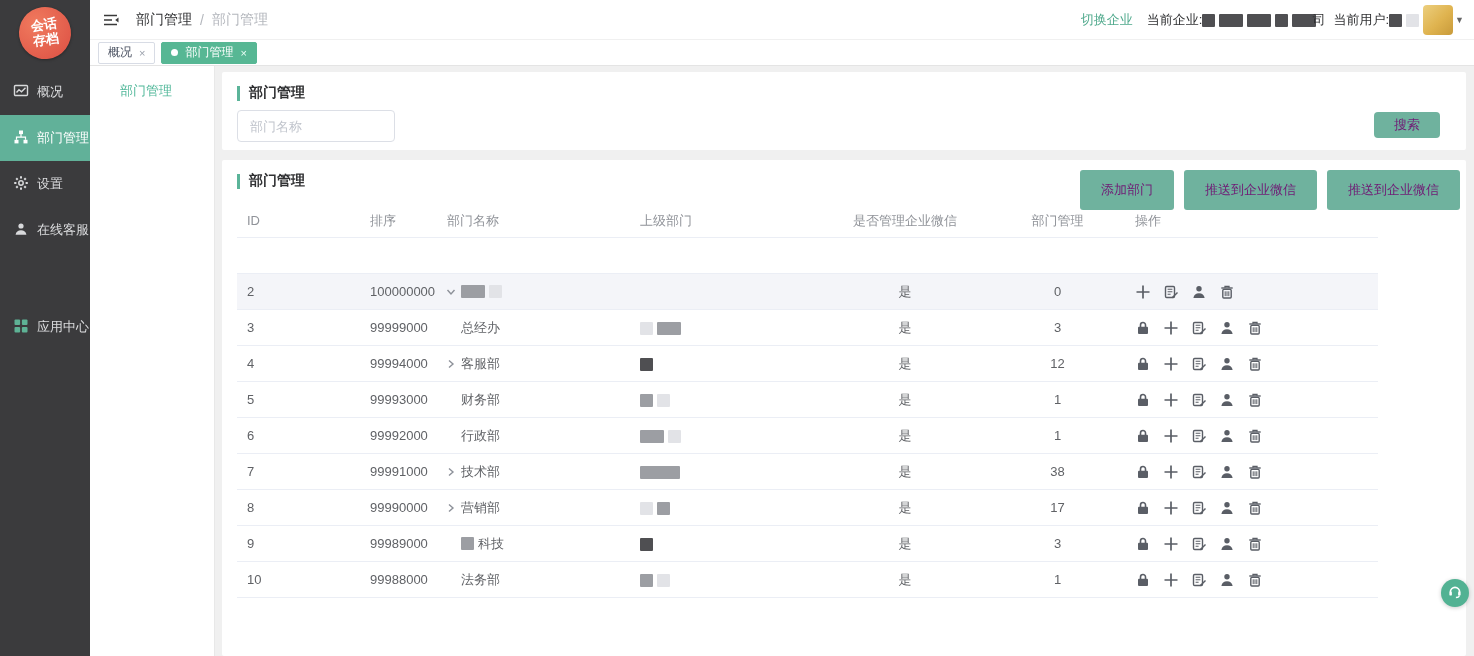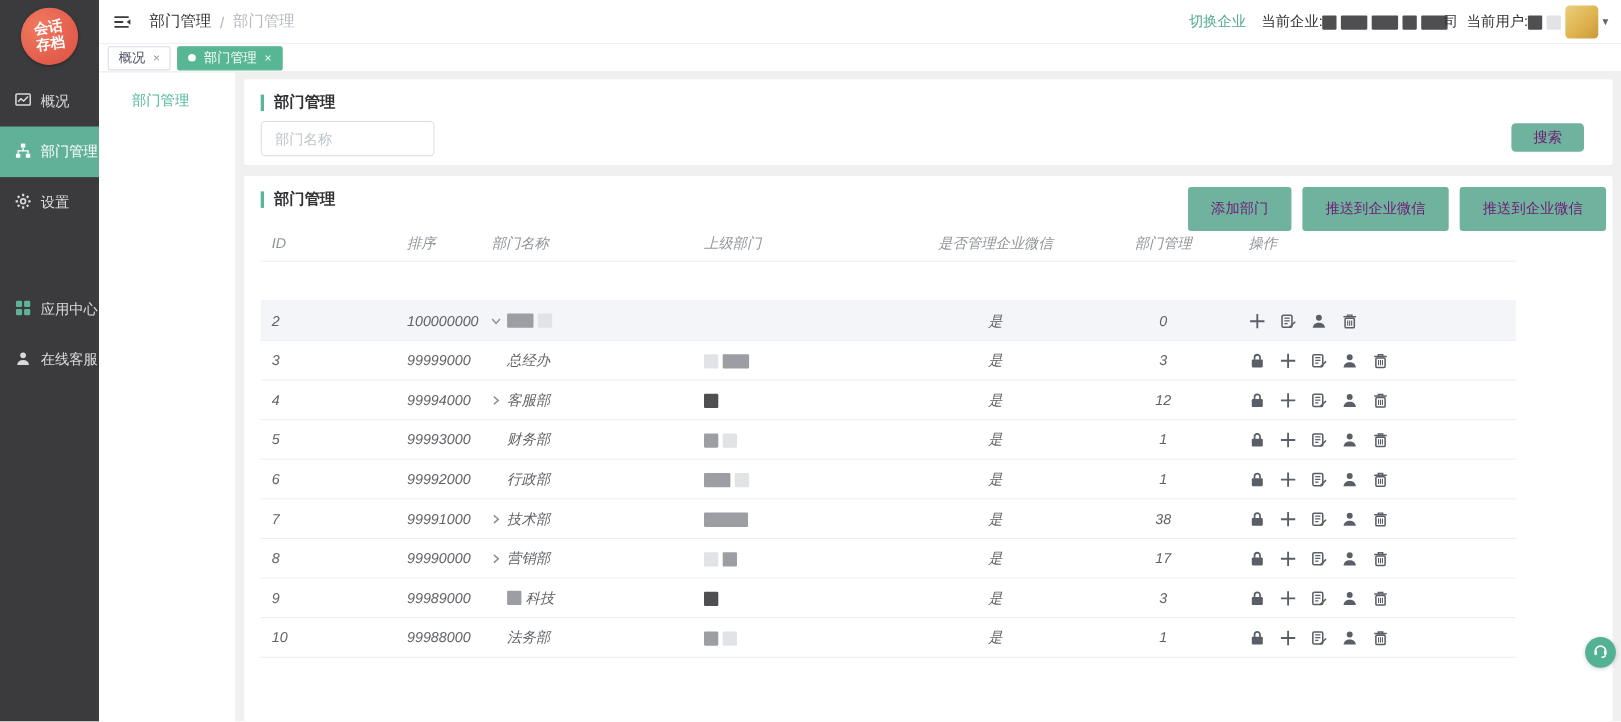--- a/index.html
+++ b/index.html
@@ -63,21 +63,21 @@
   .search-input::placeholder { color:#c0c4cc; }
   .btn { background:#6fb29e; color:#701a75; border:none; border-radius:4px; height:26px;
     font-size:13px; cursor:pointer; font-family:"Liberation Sans","DejaVu Sans",sans-serif; }
   .search-btn { position:absolute; right:26px; top:40px; padding:0 20px; }
   .btn-row { position:absolute; top:10px; right:6px; display:flex; gap:10px; }
   .btn-row .btn { height:40px; padding:0 21px; border-radius:3px; }
 
   
   .table { margin:14px 88px 0 15px; }
   .trow { display:grid; grid-template-columns:123px 77px 193px 190px 170px 135px 1fr;
-    align-items:center; height:36px; border-bottom:1px solid #ebeef5; font-size:13px; color:#606266;font-style:italic; }
+    align-items:center; height:36px; border-bottom:1px solid #ebeef5; font-size:13px; color:#606266; }
   .thead { height:34px; color:#909399; border-bottom:1px solid #ebeef5; }
   .trow .c { padding-left:10px; }
   .trow .center { text-align:center; padding-left:0; }
   .trow.hl { background:#f4f5f9; }
   .c-name { display:flex; align-items:center; padding-left:8px !important; }
   .expander { width:16px; display:inline-flex; align-items:center; cursor:pointer; }
   .nm { display:inline-flex; align-items:center; }
   .c-ops { display:flex; align-items:center; }
   .op { width:17px; margin-right:11px; display:inline-flex; cursor:pointer; }
 
@@ -124,35 +124,35 @@
             <line x1="1.2" y1="8" x2="3.4" y2="8"></line>
             <line x1="12.6" y1="8" x2="14.8" y2="8"></line>
             <line x1="3.2" y1="3.2" x2="4.7" y2="4.7"></line>
             <line x1="11.3" y1="11.3" x2="12.8" y2="12.8"></line>
             <line x1="3.2" y1="12.8" x2="4.7" y2="11.3"></line>
             <line x1="11.3" y1="4.7" x2="12.8" y2="3.2"></line>
           </g>
         </svg></span>
     <span>设置</span>
   </div>
+  <div class="nav-item">
+    <span><svg width="16" height="16" viewBox="0 0 16 16">
+          <circle cx="8" cy="5" r="2.6" fill="#d8d9db"></circle>
+          <path d="M2.6 13.8c.3-3 2.5-4.5 5.4-4.5s5.1 1.5 5.4 4.5z" fill="#d8d9db"></path>
+        </svg></span>
+    <span>在线客服</span>
+  </div>
   <div class="nav-item group2">
     <span><svg width="16" height="16" viewBox="0 0 16 16">
           <rect x="1.5" y="1.5" width="5.6" height="5.6" rx="1" fill="#5eb295"></rect>
           <rect x="8.9" y="1.5" width="5.6" height="5.6" rx="1" fill="#5eb295"></rect>
           <rect x="1.5" y="8.9" width="5.6" height="5.6" rx="1" fill="#5eb295"></rect>
           <rect x="8.9" y="8.9" width="5.6" height="5.6" rx="1" fill="#5eb295"></rect>
         </svg></span>
     <span>应用中心</span>
-  </div>
-  <div class="nav-item">
-    <span><svg width="16" height="16" viewBox="0 0 16 16">
-          <circle cx="8" cy="5" r="2.6" fill="#d8d9db"></circle>
-          <path d="M2.6 13.8c.3-3 2.5-4.5 5.4-4.5s5.1 1.5 5.4 4.5z" fill="#d8d9db"></path>
-        </svg></span>
-    <span>在线客服</span>
   </div>
 </div>
 
 <div class="header">
   <span class="hamburger">
       <svg width="18" height="16" viewBox="0 0 18 16">
         <path d="M2 3.5h13M2 8h8M2 12.5h13" stroke="#3a3a3a" stroke-width="1.6"></path>
         <path d="M16.5 5.6L13.2 8l3.3 2.4z" fill="#3a3a3a"></path>
       </svg>
     </span>

